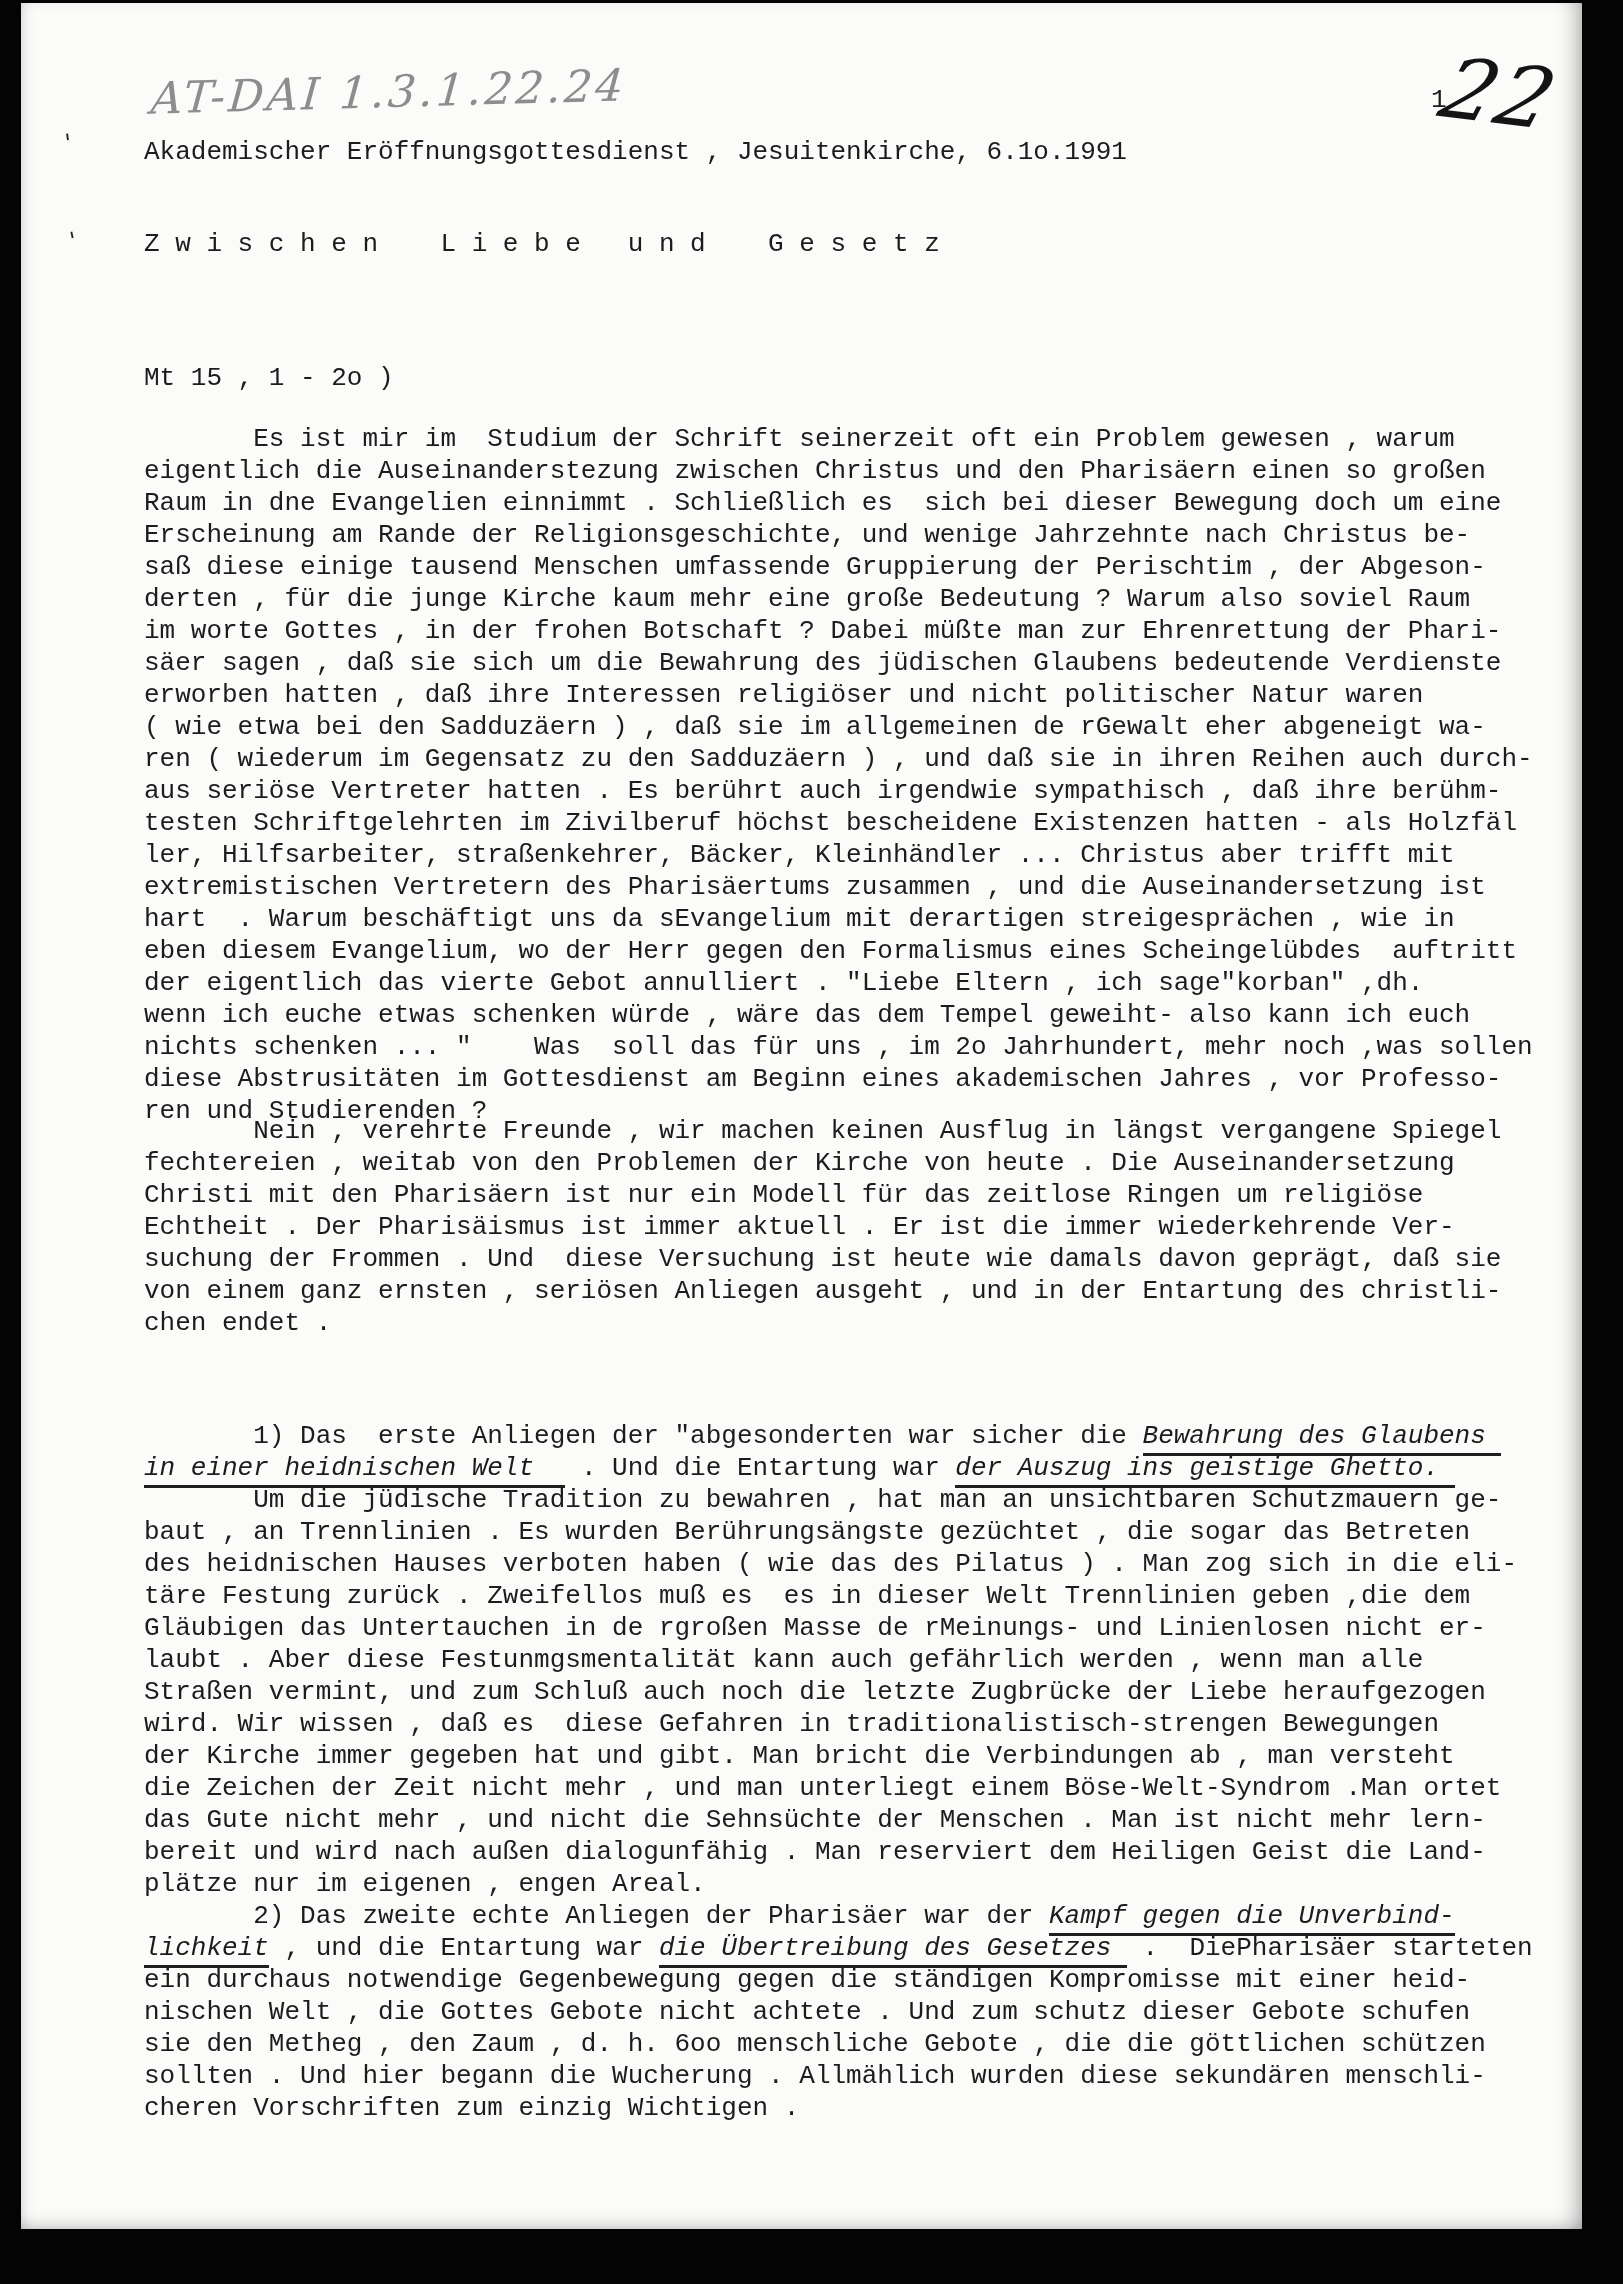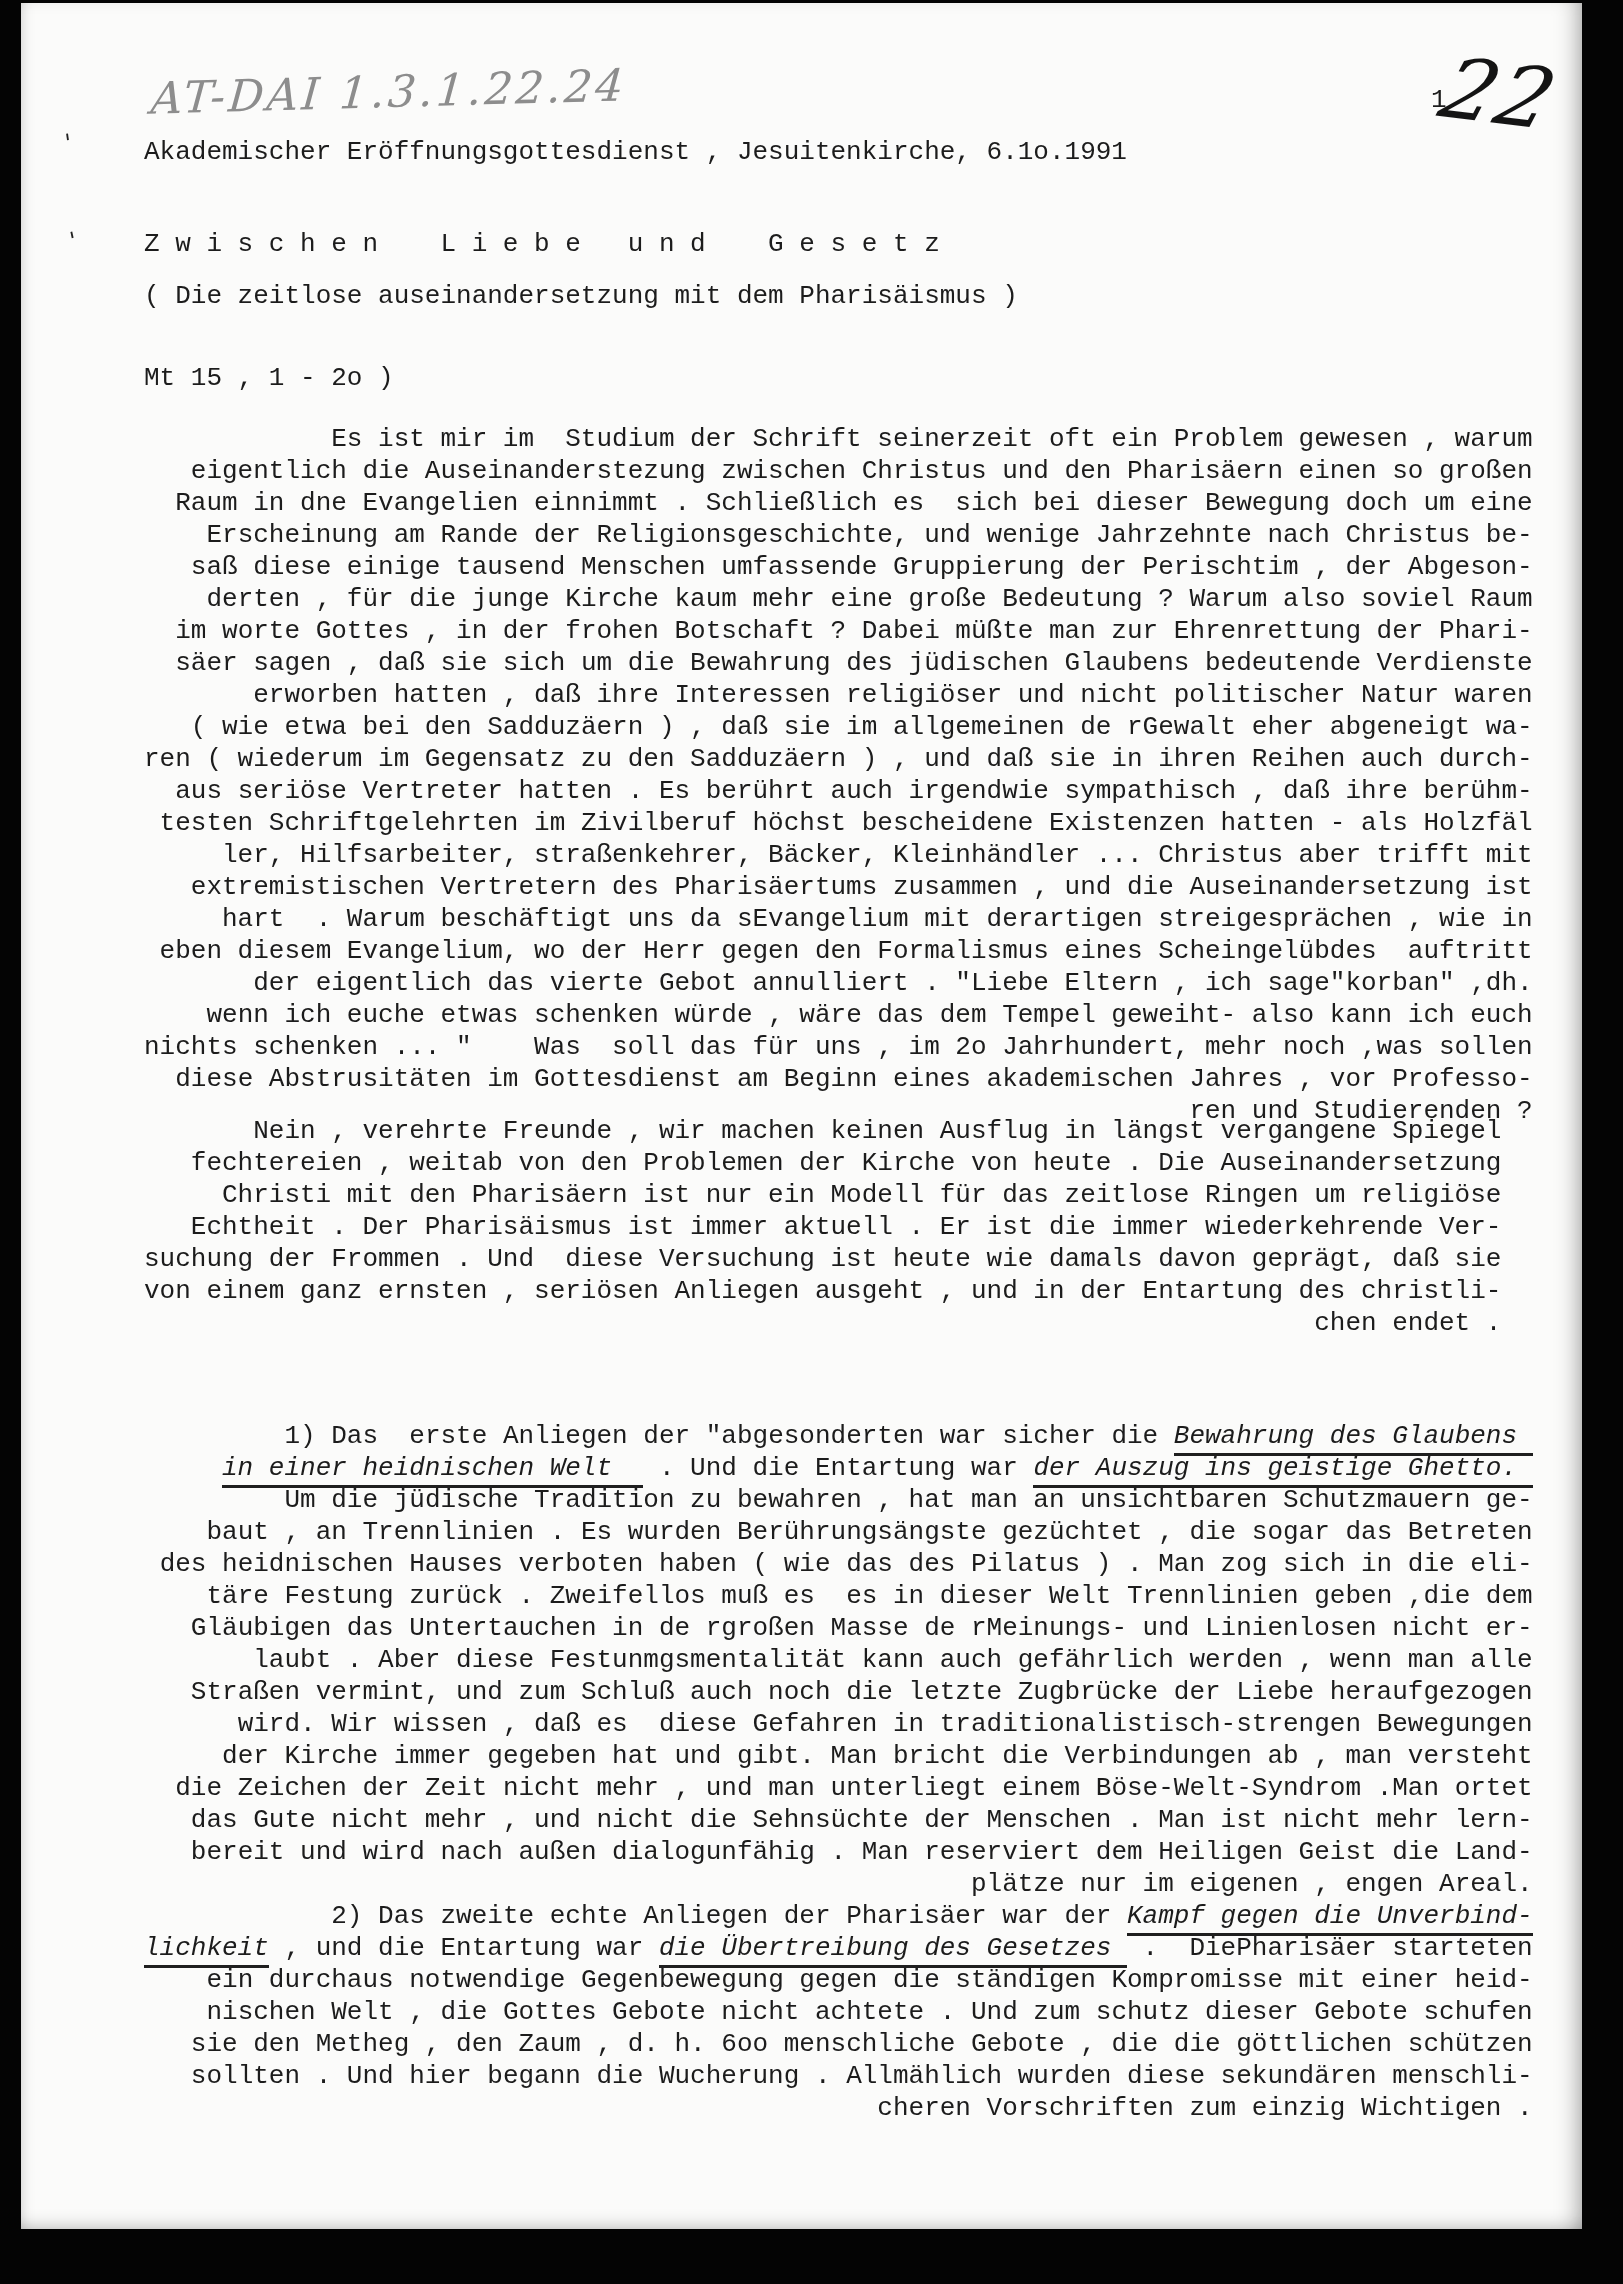--- a/index.html
+++ b/index.html
@@ -5,21 +5,21 @@
   html,body{margin:0;padding:0;background:#040404;}
   body{position:relative;width:1624px;height:2284px;overflow:hidden;
        font-family:"Liberation Mono","DejaVu Sans Mono",monospace;}
   .page{position:absolute;left:21px;top:3.2px;width:1561px;height:2226px;
         background:#fbfbfa;
         box-shadow:inset -18px 0 24px -16px rgba(0,0,0,.38),
                    inset 0 -13px 19.5px -13px rgba(0,0,0,.25),
                    inset 11.4px 0 16px -13px rgba(0,0,0,.20);}
   .typed{position:absolute;font-family:"Liberation Mono","DejaVu Sans Mono",monospace;
          font-size:26px;color:#1c1c1c;white-space:pre;line-height:32px;}
-  .line{height:32px;line-height:32px;white-space:pre;text-align:right;}
+  .line{height:32px;line-height:32px;white-space:pre;}
   .u{border-bottom:3.2px solid #1f1f1f;padding-bottom:1.6px;font-style:italic;}
   .handwriting{position:absolute;font-family:"DejaVu Serif",serif;font-style:italic;}
   .annotation{left:130px;top:63px;font-size:44px;color:#8d8d8d;
               letter-spacing:3.2px;transform:rotate(-1.6deg) skewX(-6deg);}
   .page-num-typed{left:1410px;top:81px;}
   .page-num-hand{left:1423px;top:42px;font-size:84px;color:#141414;
                  transform:rotate(7deg) skewX(-10deg);letter-spacing:1.6px;}
   .header-line{left:123px;top:133px;}
   .title-line{left:123px;top:225px;}
   .subtitle-line{left:123px;top:277px;}
@@ -43,21 +43,20 @@
   <div class="margin-mark mark-2">'</div>
 
   <div class="typed page-num-typed">1</div>
 
   <div class="handwriting page-num-hand">22</div>
 
   <div class="typed header-line">Akademischer Eröffnungsgottesdienst , Jesuitenkirche, 6.1o.1991</div>
 
   <div class="typed title-line">Z w i s c h e n    L i e b e   u n d    G e s e t z</div>
 
-  <div class="typed subtitle-line">( Die zeitlose auseinandersetzung mit dem Pharisäismus )</div>
 
   <div class="typed scripture-line">Mt 15 , 1 - 2o )</div>
 
   <div class="typed para-1"><div class="line"><span>       Es ist mir im  Studium der Schrift seinerzeit oft ein Problem gewesen , warum</span></div><div class="line"><span>eigentlich die Auseinanderstezung zwischen Christus und den Pharisäern einen so großen</span></div><div class="line"><span>Raum in dne Evangelien einnimmt . Schließlich es  sich bei dieser Bewegung doch um eine</span></div><div class="line"><span>Erscheinung am Rande der Religionsgeschichte, und wenige Jahrzehnte nach Christus be-</span></div><div class="line"><span>saß diese einige tausend Menschen umfassende Gruppierung der Perischtim , der Abgeson-</span></div><div class="line"><span>derten , für die junge Kirche kaum mehr eine große Bedeutung ? Warum also soviel Raum</span></div><div class="line"><span>im worte Gottes , in der frohen Botschaft ? Dabei müßte man zur Ehrenrettung der Phari-</span></div><div class="line"><span>säer sagen , daß sie sich um die Bewahrung des jüdischen Glaubens bedeutende Verdienste</span></div><div class="line"><span>erworben hatten , daß ihre Interessen religiöser und nicht politischer Natur waren</span></div><div class="line"><span>( wie etwa bei den Sadduzäern ) , daß sie im allgemeinen de rGewalt eher abgeneigt wa-</span></div><div class="line"><span>ren ( wiederum im Gegensatz zu den Sadduzäern ) , und daß sie in ihren Reihen auch durch-</span></div><div class="line"><span>aus seriöse Vertreter hatten . Es berührt auch irgendwie sympathisch , daß ihre berühm-</span></div><div class="line"><span>testen Schriftgelehrten im Zivilberuf höchst bescheidene Existenzen hatten - als Holzfäl</span></div><div class="line"><span>ler, Hilfsarbeiter, straßenkehrer, Bäcker, Kleinhändler ... Christus aber trifft mit</span></div><div class="line"><span>extremistischen Vertretern des Pharisäertums zusammen , und die Auseinandersetzung ist</span></div><div class="line"><span>hart  . Warum beschäftigt uns da sEvangelium mit derartigen streigesprächen , wie in</span></div><div class="line"><span>eben diesem Evangelium, wo der Herr gegen den Formalismus eines Scheingelübdes  auftritt</span></div><div class="line"><span>der eigentlich das vierte Gebot annulliert . "Liebe Eltern , ich sage"korban" ,dh.</span></div><div class="line"><span>wenn ich euche etwas schenken würde , wäre das dem Tempel geweiht- also kann ich euch</span></div><div class="line"><span>nichts schenken ... "    Was  soll das für uns , im 2o Jahrhundert, mehr noch ,was sollen</span></div><div class="line"><span>diese Abstrusitäten im Gottesdienst am Beginn eines akademischen Jahres , vor Professo-</span></div><div class="line"><span>ren und Studierenden ?</span></div></div>
 
   <div class="typed para-2"><div class="line"><span>       Nein , verehrte Freunde , wir machen keinen Ausflug in längst vergangene Spiegel</span></div><div class="line"><span>fechtereien , weitab von den Problemen der Kirche von heute . Die Auseinandersetzung</span></div><div class="line"><span>Christi mit den Pharisäern ist nur ein Modell für das zeitlose Ringen um religiöse</span></div><div class="line"><span>Echtheit . Der Pharisäismus ist immer aktuell . Er ist die immer wiederkehrende Ver-</span></div><div class="line"><span>suchung der Frommen . Und  diese Versuchung ist heute wie damals davon geprägt, daß sie</span></div><div class="line"><span>von einem ganz ernsten , seriösen Anliegen ausgeht , und in der Entartung des christli-</span></div><div class="line"><span>chen endet .</span></div></div>
 
   <div class="typed para-3"><div class="line"><span>       1) Das  erste Anliegen der "abgesonderten war sicher die </span><span class="u">Bewahrung des Glaubens </span></div><div class="line"><span class="u">in einer heidnischen Welt  </span><span> . Und die Entartung war </span><span class="u">der Auszug ins geistige Ghetto. </span></div><div class="line"><span>       Um die jüdische Tradition zu bewahren , hat man an unsichtbaren Schutzmauern ge-</span></div><div class="line"><span>baut , an Trennlinien . Es wurden Berührungsängste gezüchtet , die sogar das Betreten</span></div><div class="line"><span>des heidnischen Hauses verboten haben ( wie das des Pilatus ) . Man zog sich in die eli-</span></div><div class="line"><span>täre Festung zurück . Zweifellos muß es  es in dieser Welt Trennlinien geben ,die dem</span></div><div class="line"><span>Gläubigen das Untertauchen in de rgroßen Masse de rMeinungs- und Linienlosen nicht er-</span></div><div class="line"><span>laubt . Aber diese Festunmgsmentalität kann auch gefährlich werden , wenn man alle</span></div><div class="line"><span>Straßen vermint, und zum Schluß auch noch die letzte Zugbrücke der Liebe heraufgezogen</span></div><div class="line"><span>wird. Wir wissen , daß es  diese Gefahren in traditionalistisch-strengen Bewegungen</span></div><div class="line"><span>der Kirche immer gegeben hat und gibt. Man bricht die Verbindungen ab , man versteht</span></div><div class="line"><span>die Zeichen der Zeit nicht mehr , und man unterliegt einem Böse-Welt-Syndrom .Man ortet</span></div><div class="line"><span>das Gute nicht mehr , und nicht die Sehnsüchte der Menschen . Man ist nicht mehr lern-</span></div><div class="line"><span>bereit und wird nach außen dialogunfähig . Man reserviert dem Heiligen Geist die Land-</span></div><div class="line"><span>plätze nur im eigenen , engen Areal.</span></div><div class="line"><span>       2) Das zweite echte Anliegen der Pharisäer war der </span><span class="u">Kampf gegen die Unverbind-</span></div><div class="line"><span class="u">lichkeit</span><span> , und die Entartung war </span><span class="u">die Übertreibung des Gesetzes </span><span> .  DiePharisäer starteten</span></div><div class="line"><span>ein durchaus notwendige Gegenbewegung gegen die ständigen Kompromisse mit einer heid-</span></div><div class="line"><span>nischen Welt , die Gottes Gebote nicht achtete . Und zum schutz dieser Gebote schufen</span></div><div class="line"><span>sie den Metheg , den Zaum , d. h. 6oo menschliche Gebote , die die göttlichen schützen</span></div><div class="line"><span>sollten . Und hier begann die Wucherung . Allmählich wurden diese sekundären menschli-</span></div><div class="line"><span>cheren Vorschriften zum einzig Wichtigen .</span></div></div>
 
 </div>

